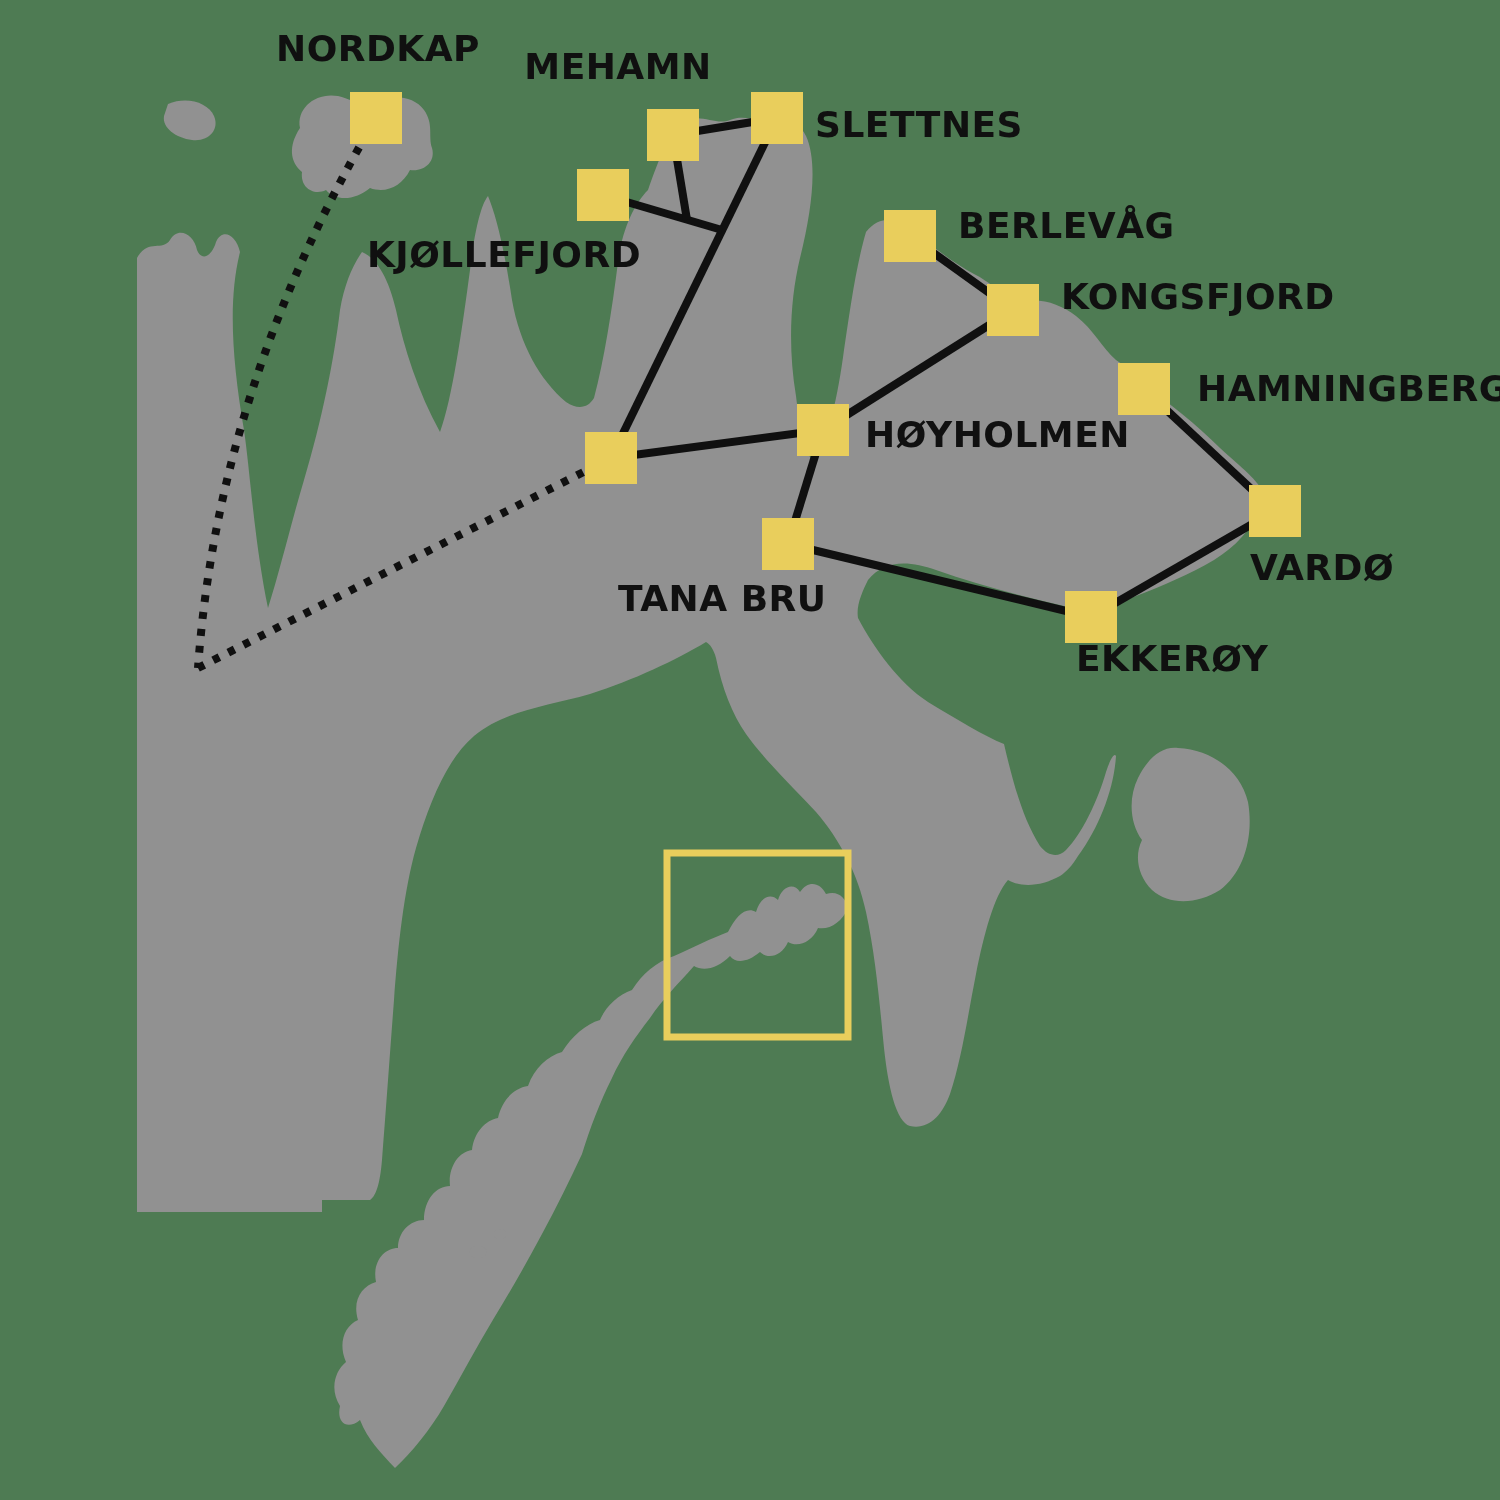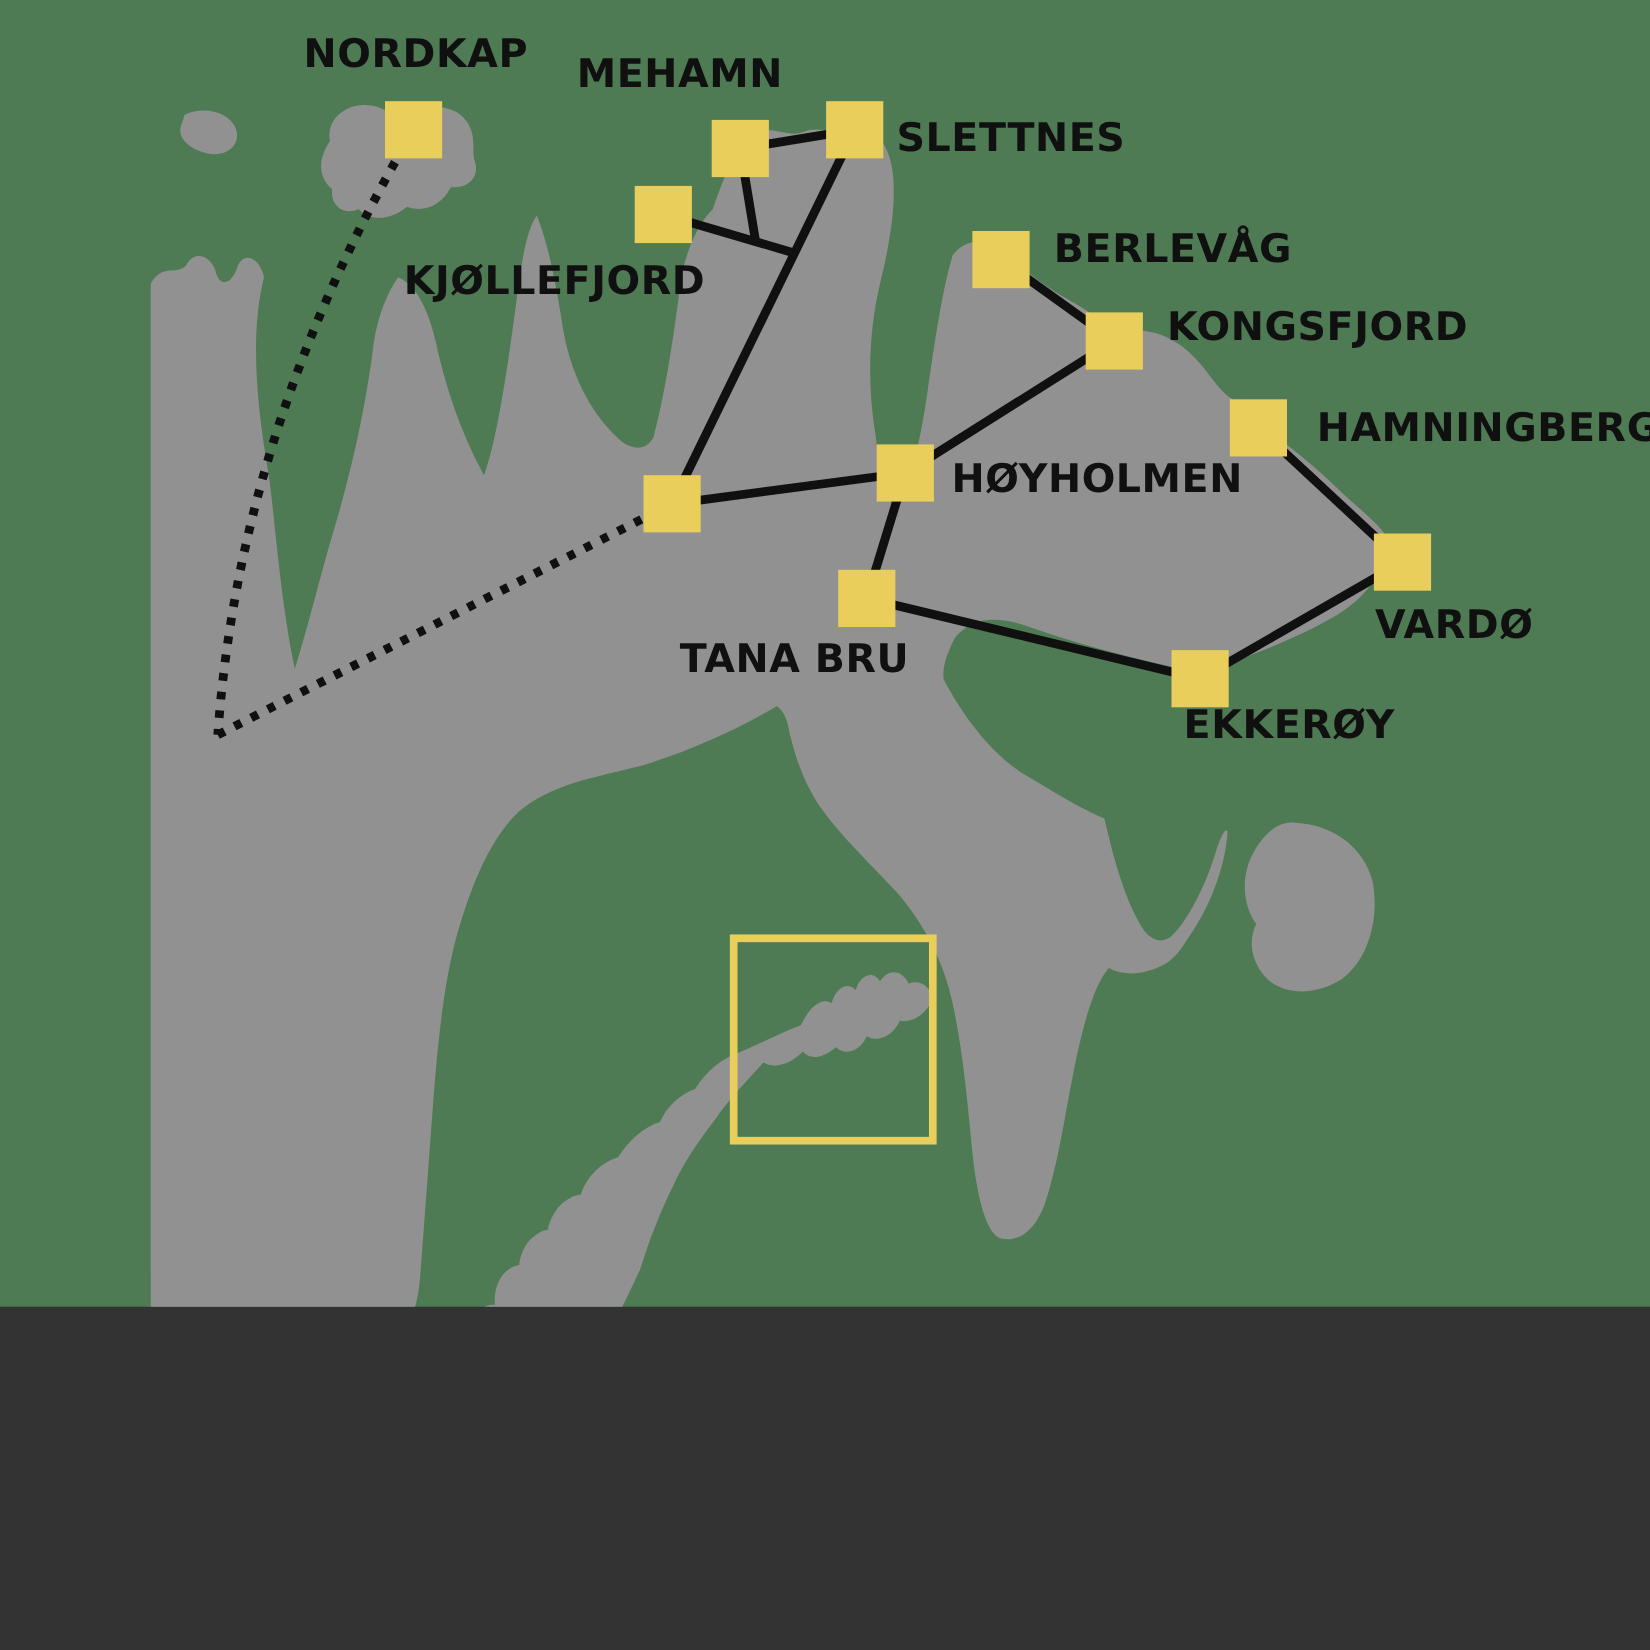--- a/index.html
+++ b/index.html
@@ -1,16 +1,16 @@
 <!DOCTYPE html>
 <html><head>
 <meta charset="utf-8">
 <style>
   html,body{margin:0;padding:0;background:#333;}
-  .stage{width:1500px;height:1188px;margin:0 auto;position:relative;overflow:hidden;}
+  .stage{width:1500px;height:1500px;margin:0 auto;position:relative;overflow:hidden;}
   svg{display:block;width:1500px;height:1500px;}
   .route-label{
     font-family:"DejaVu Sans","Liberation Sans",sans-serif;
     font-weight:bold;
     letter-spacing:0.5px;
   }
 </style>
 </head>
 <body>
 

